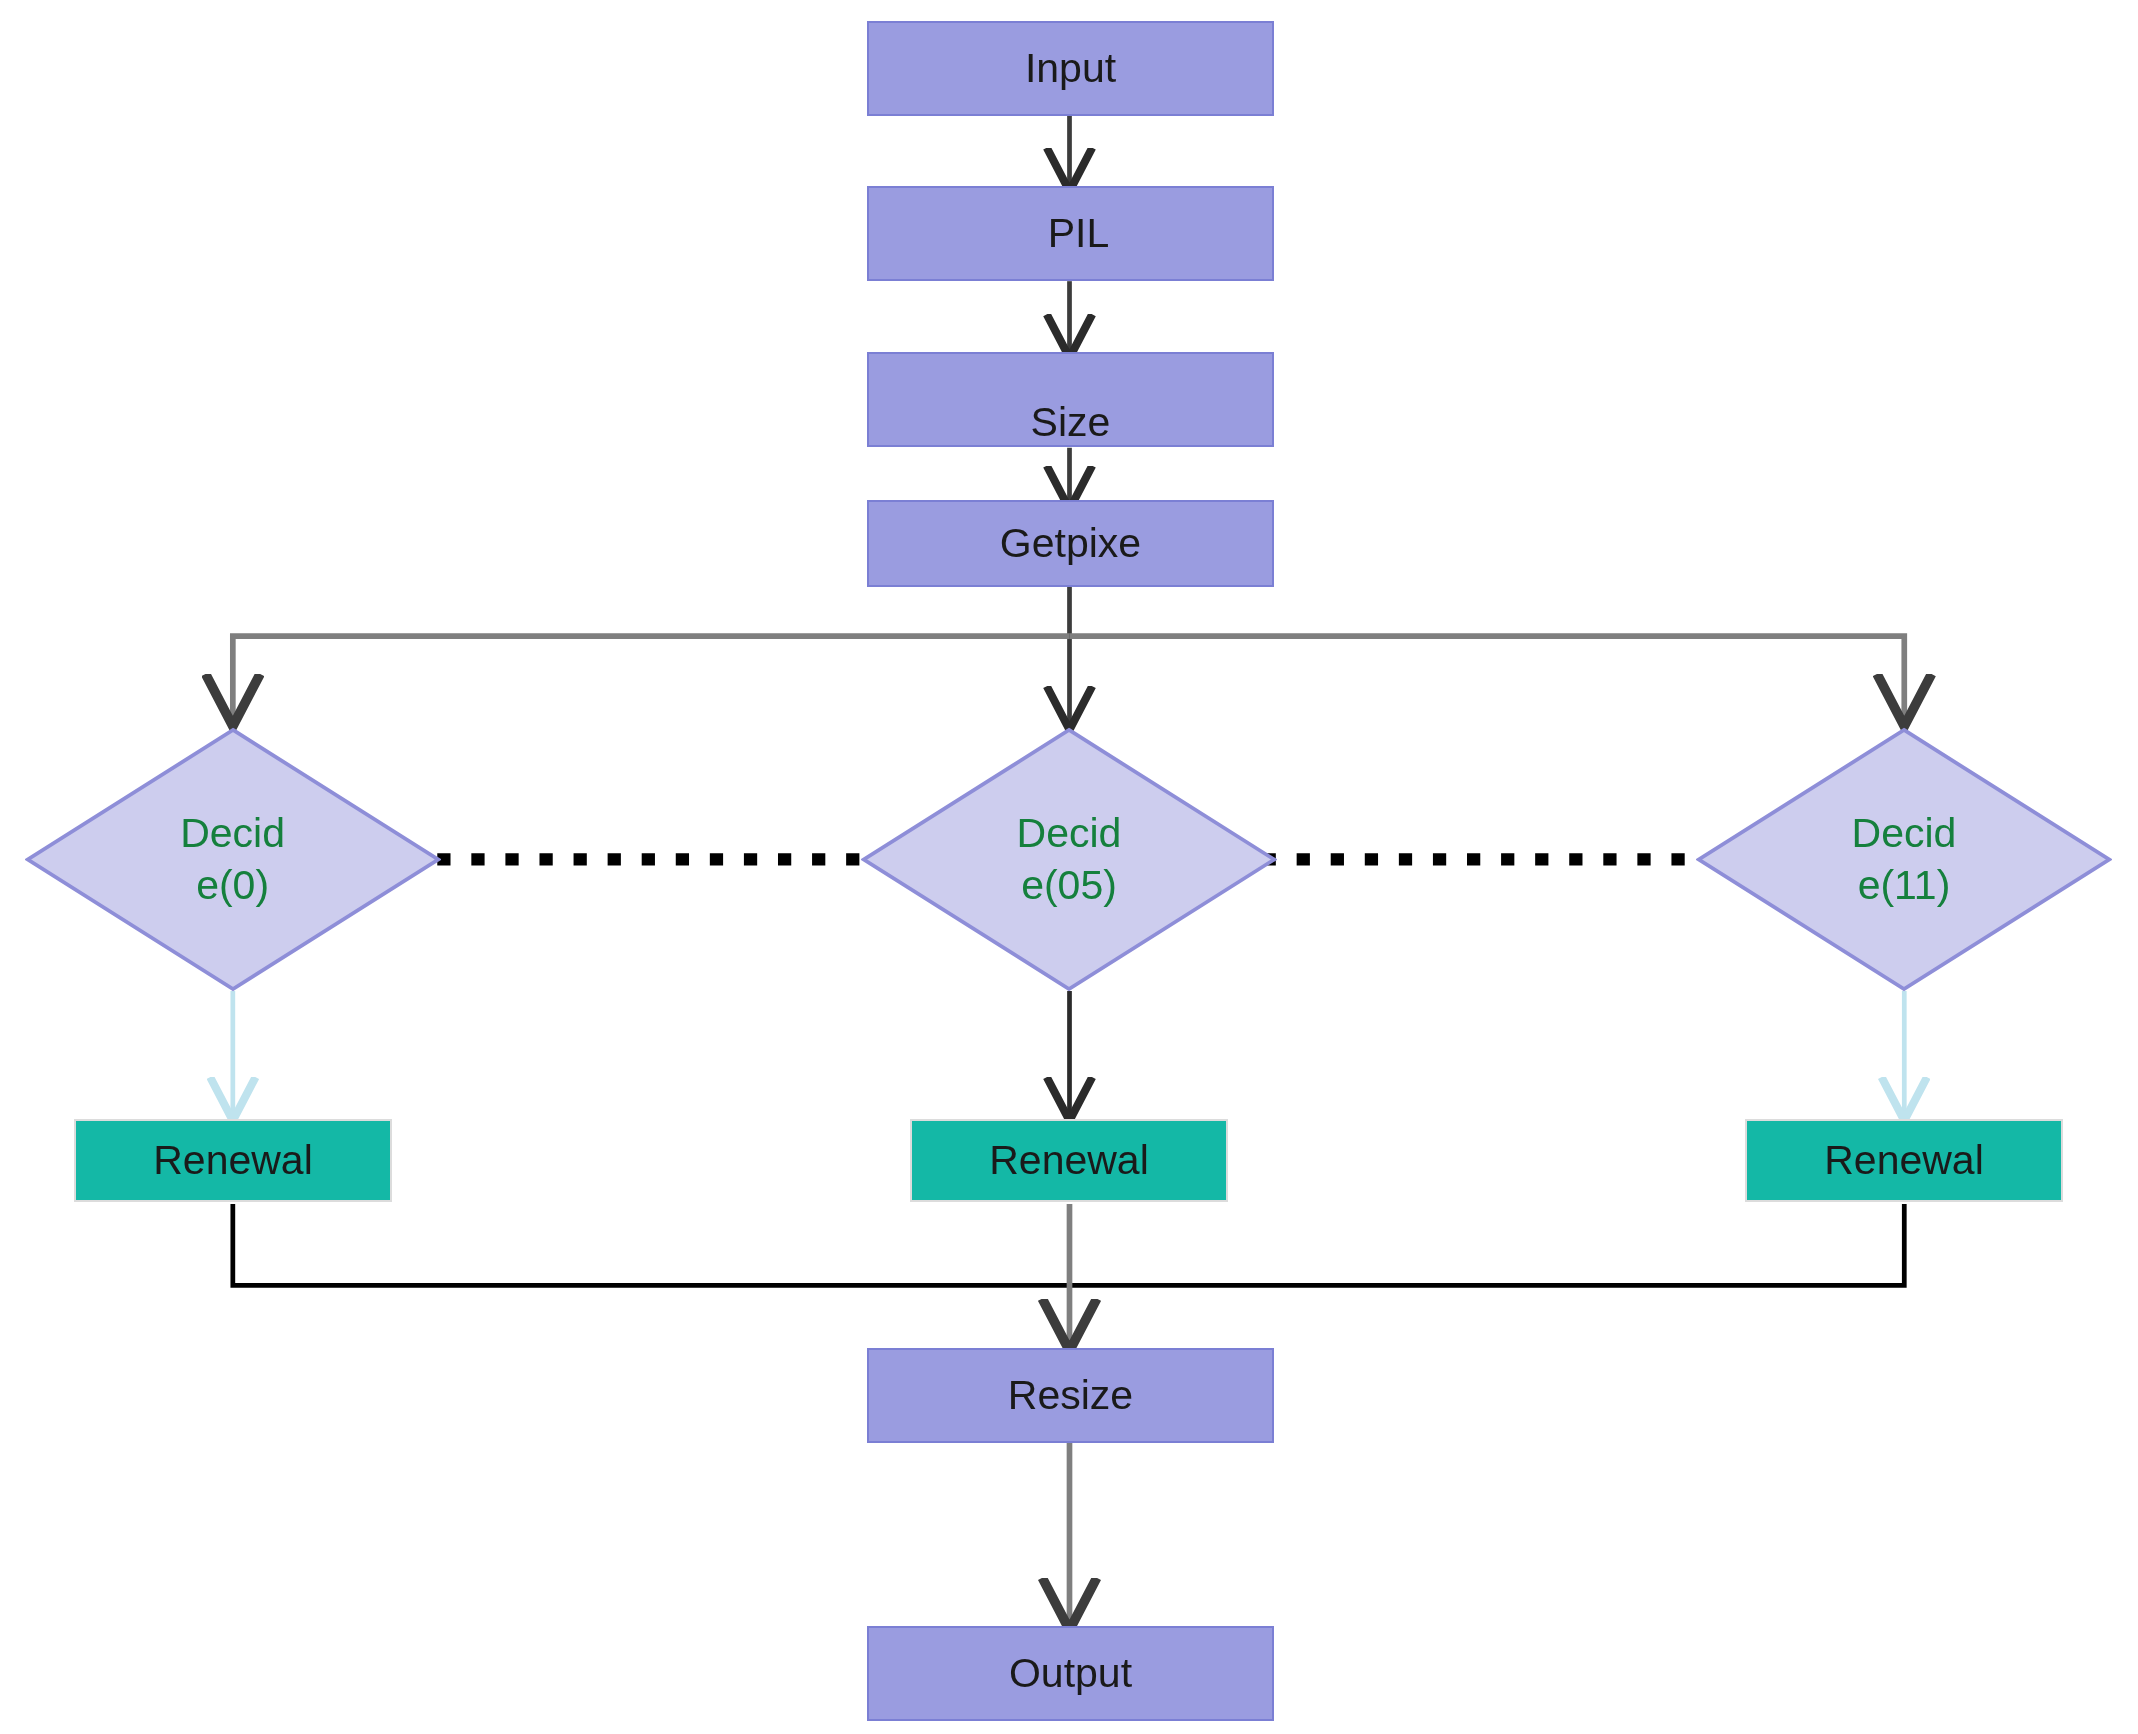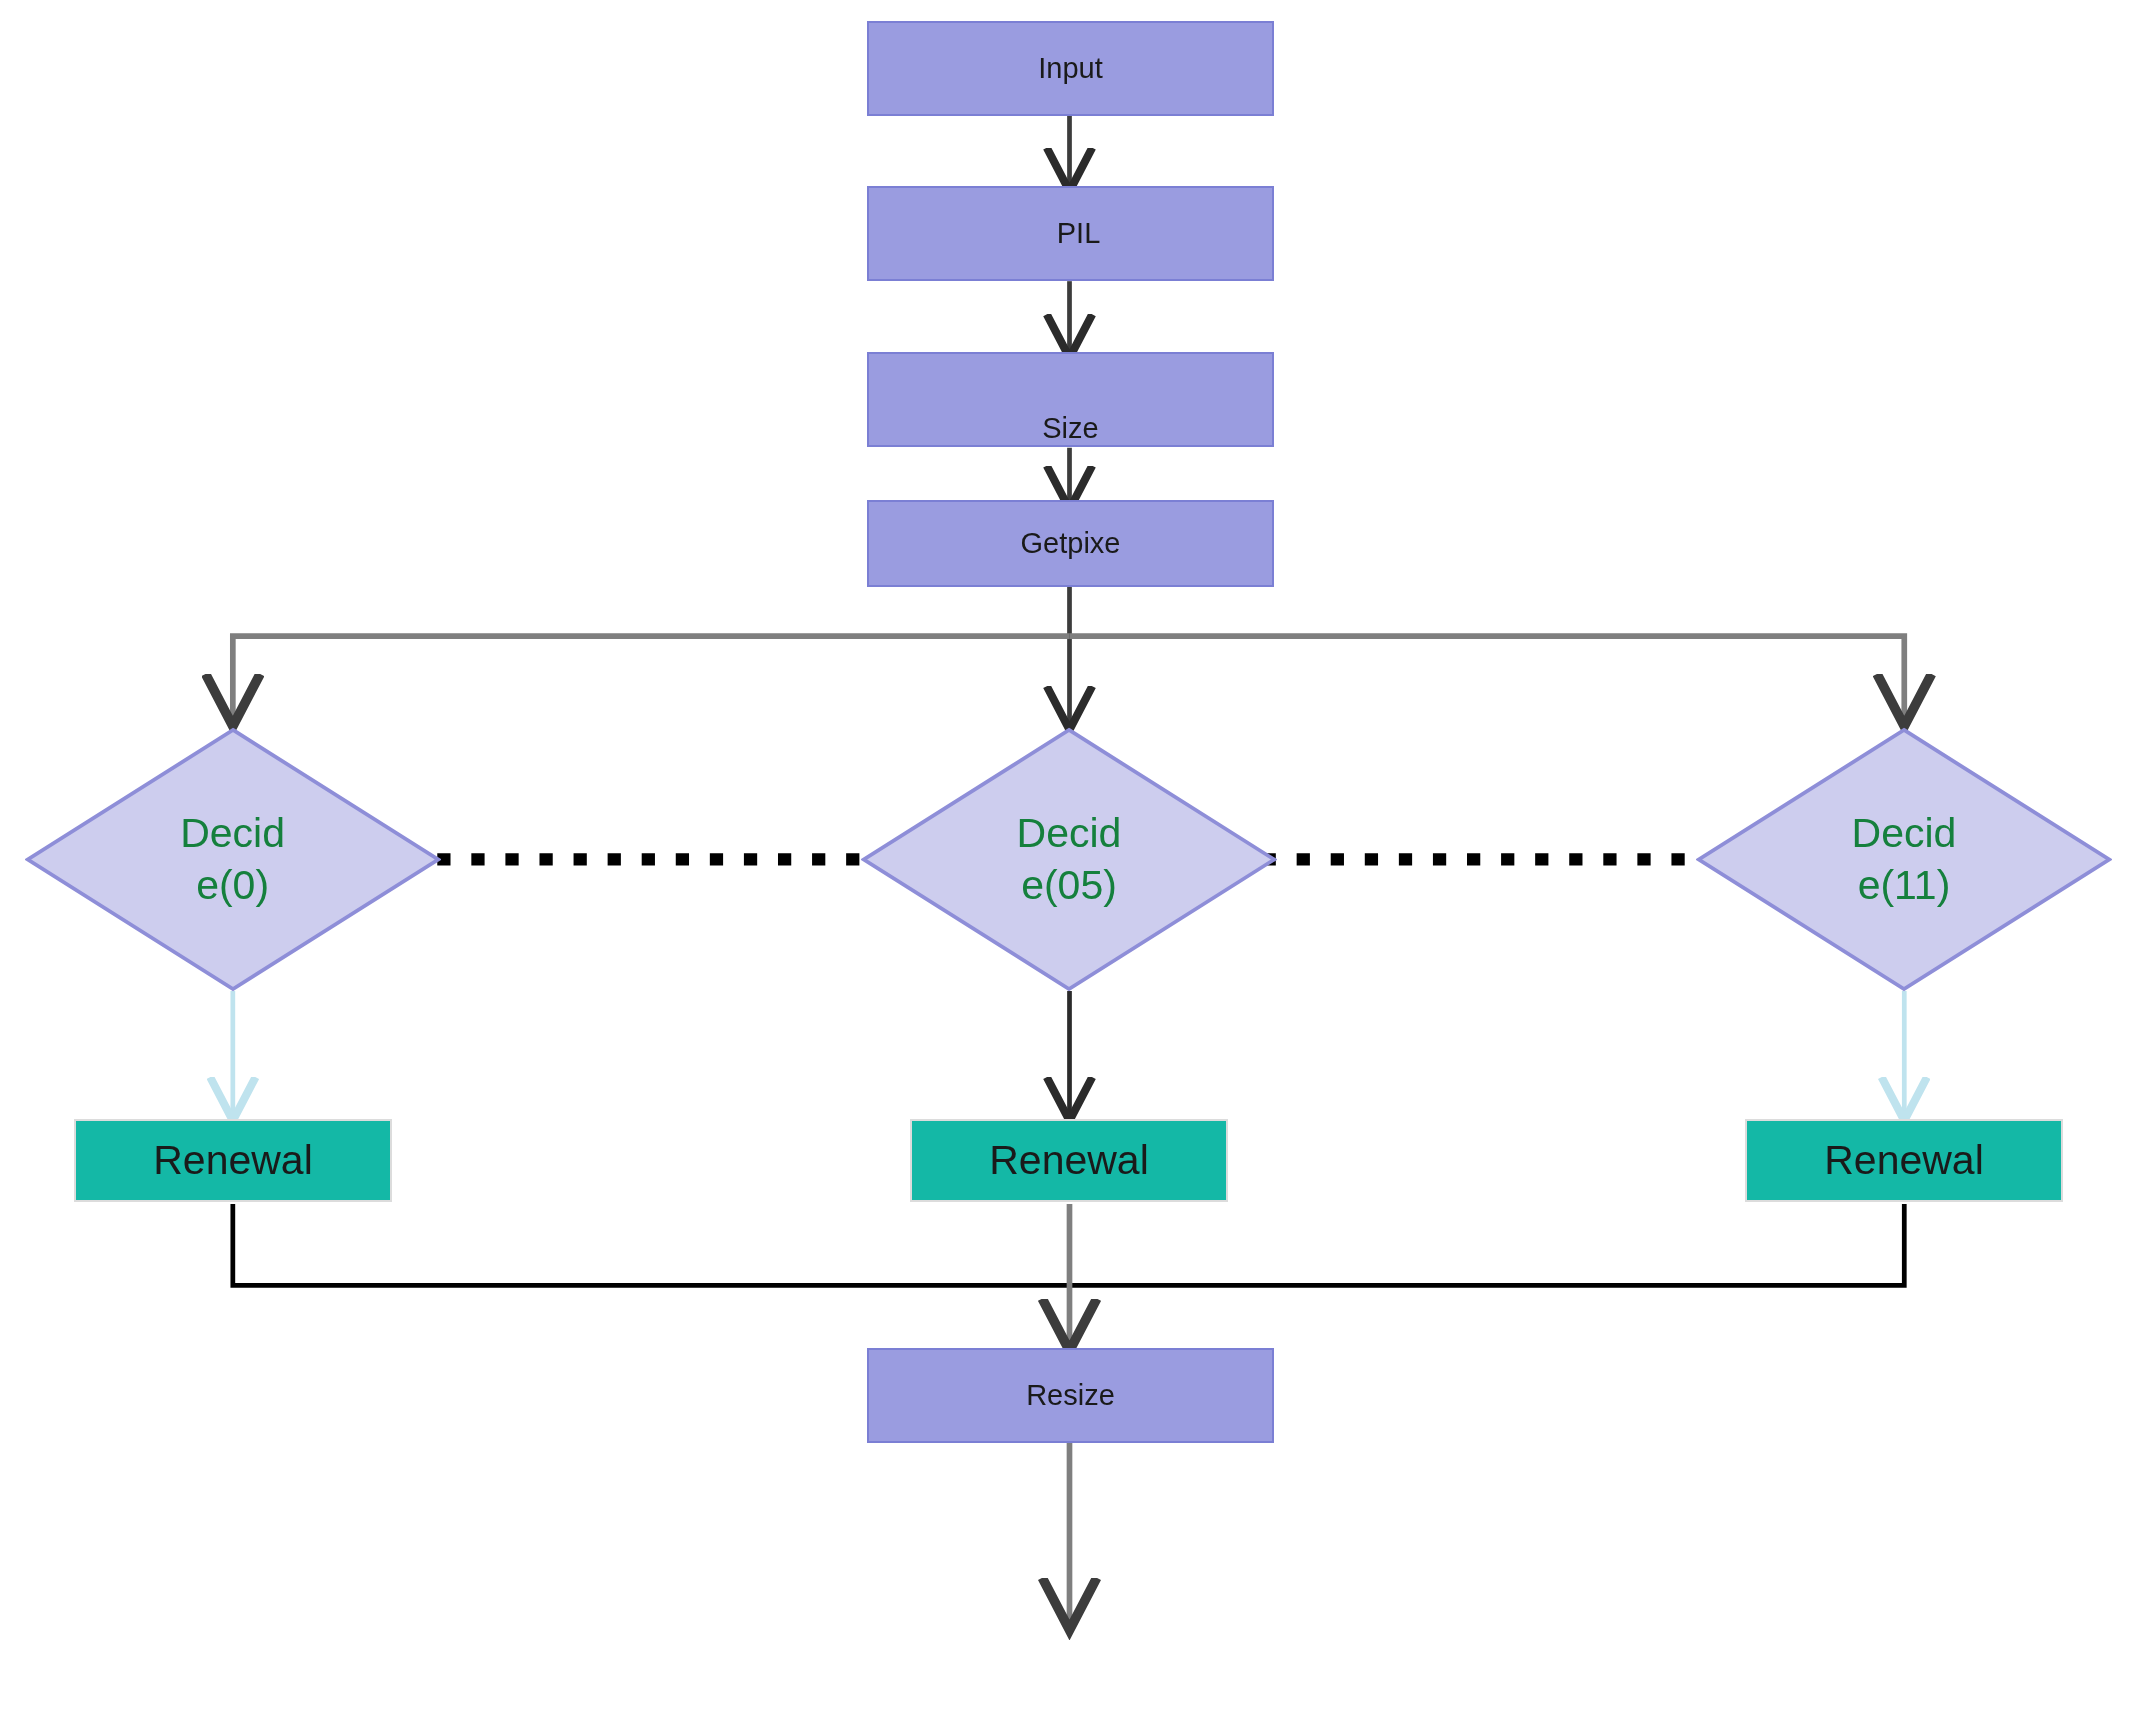--- a/index.html
+++ b/index.html
@@ -30,21 +30,21 @@
     display: flex;
     align-items: center;
     justify-content: center;
     text-align: center;
     color: #1a1a1a;
     z-index: 5;
   }
   .proc {
     background: #9a9ce0;
     border: 2.8px solid #7b7fd4;
-    font-size: 29px;
+    font-size: 41px;
     line-height: 1.1;
   }
   .renew {
     background: #14b8a6;
     border: 2.8px solid #dcdcdc;
     font-size: 41px;
     line-height: 1.1;
   }
   .diamond-wrap {
     position: absolute;
@@ -181,15 +181,18 @@
   </div>
 
   <div class="node renew" style="left:1745px; top:1119px; width:318px; height:83px;">
     <span>Renewal</span>
   </div>
 
   <div class="node proc" style="left:867px; top:1348px; width:407px; height:95px;">
     <span>Resize</span>
   </div>
 
+  <div class="node proc" style="left:867px; top:1626px; width:407px; height:95px;">
+    <span>Output</span>
+  </div>
 
 </div>
 
 
 </body></html>

